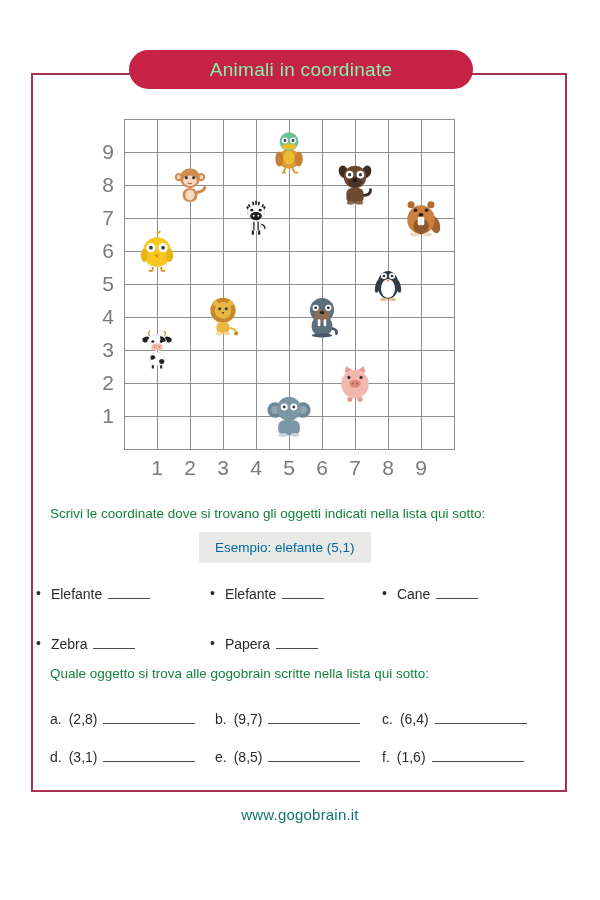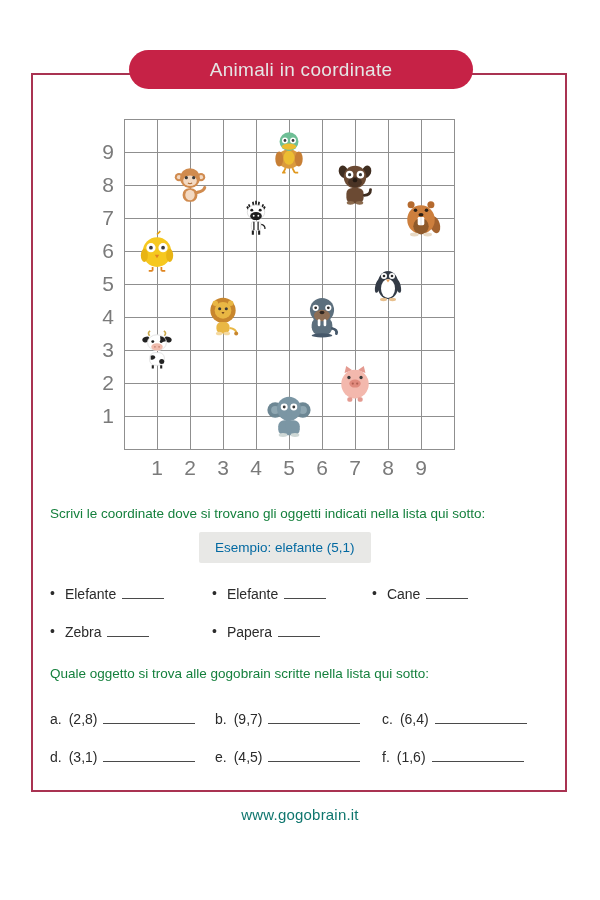--- a/index.html
+++ b/index.html
@@ -3,36 +3,36 @@
 <meta charset="utf-8">
 <style>
   html,body{margin:0;padding:0;background:#ffffff;}
   .page{position:relative;width:600px;height:900px;background:#ffffff;overflow:hidden;
         font-family:"Liberation Sans",sans-serif;color:#2b2b2b;}
   .frame{position:absolute;left:31px;top:73px;width:536px;height:719px;
          border:2px solid #a93251;box-sizing:border-box;background:#ffffff;}
   .title-pill{position:absolute;left:129px;top:50px;width:344px;height:39px;
               background:#c62246;border-radius:20px;display:flex;align-items:center;
               justify-content:center;z-index:5;}
-  .title-pill span{color:#e5e5e5;font-size:19px;letter-spacing:.3px;}
+  .title-pill span{color:#86efac;font-size:19px;letter-spacing:.3px;}
   .grid-box{position:absolute;left:124px;top:119px;width:331px;height:331px;
             background-image:linear-gradient(to right,#8f8f8f 1px,transparent 1px),
                              linear-gradient(to bottom,#8f8f8f 1px,transparent 1px);
             background-size:33px 33px;}
   .abs-layer{position:absolute;left:0;top:0;width:600px;height:900px;pointer-events:none;}
   .tick{position:absolute;color:#7a7a7a;font-size:21px;line-height:24px;}
   .xtick{width:30px;text-align:center;}
   .ytick{width:30px;text-align:right;}
   .animal{position:absolute;}
   .animal svg{width:100%;height:100%;display:block;}
   .instr{position:absolute;left:50px;font-size:13.5px;color:#15803d;}
   .example-box{position:absolute;left:199px;top:532px;background:#e8e8e6;border-radius:2px;
                padding:8px 16px;font-size:13.5px;color:#0369a1;}
-  .list1{position:absolute;left:50px;top:585px;width:480px;display:grid;
-         grid-template-columns:162px 160px 1fr;grid-auto-rows:38px;}
+  .list1{position:absolute;left:36px;top:585px;width:480px;display:grid;
+         grid-template-columns:162px 160px 1fr;grid-auto-rows:38px;gap:12px;}
   .list2{position:absolute;left:50px;top:710px;width:500px;display:grid;
          grid-template-columns:165px 167px 1fr;grid-auto-rows:38px;}
   .li{font-size:14px;white-space:nowrap;}
   .bullet{display:inline-block;margin-right:10px;font-size:14px;transform:translateY(-1px);}
   .blank{display:inline-block;width:42px;height:13px;border-bottom:1.4px solid #4a4a4a;margin-left:6px;}
   .blank2{display:inline-block;width:92px;height:13px;border-bottom:1.4px solid #4a4a4a;margin-left:6px;}
   .q-letter{margin-right:7px;}
   .footer{position:absolute;left:0;top:806px;width:600px;text-align:center;
           font-size:15px;color:#0f766e;letter-spacing:.2px;}
   .defs{position:absolute;width:0;height:0;overflow:hidden;}
@@ -314,18 +314,18 @@
       <div class="li"><span class="bullet">•</span><span>Papera</span><span class="blank"></span></div>
     </div>
 
   <div class="instr" style="top:666px">Quale oggetto si trova alle gogobrain scritte nella lista qui sotto:</div>
 
   <div class="list2" id="list2">
       <div class="li"><span class="q-letter">a.</span><span>(2,8)</span><span class="blank2"></span></div>
       <div class="li"><span class="q-letter">b.</span><span>(9,7)</span><span class="blank2"></span></div>
       <div class="li"><span class="q-letter">c.</span><span>(6,4)</span><span class="blank2"></span></div>
       <div class="li"><span class="q-letter">d.</span><span>(3,1)</span><span class="blank2"></span></div>
-      <div class="li"><span class="q-letter">e.</span><span>(4,5)</span><span class="blank2"></span></div>
+      <div class="li"><span class="q-letter">e.</span><span>(8,5)</span><span class="blank2"></span></div>
       <div class="li"><span class="q-letter">f.</span><span>(1,6)</span><span class="blank2"></span></div>
     </div>
 
   <div class="footer">www.gogobrain.it</div>
 </div>
 
 </body></html>

